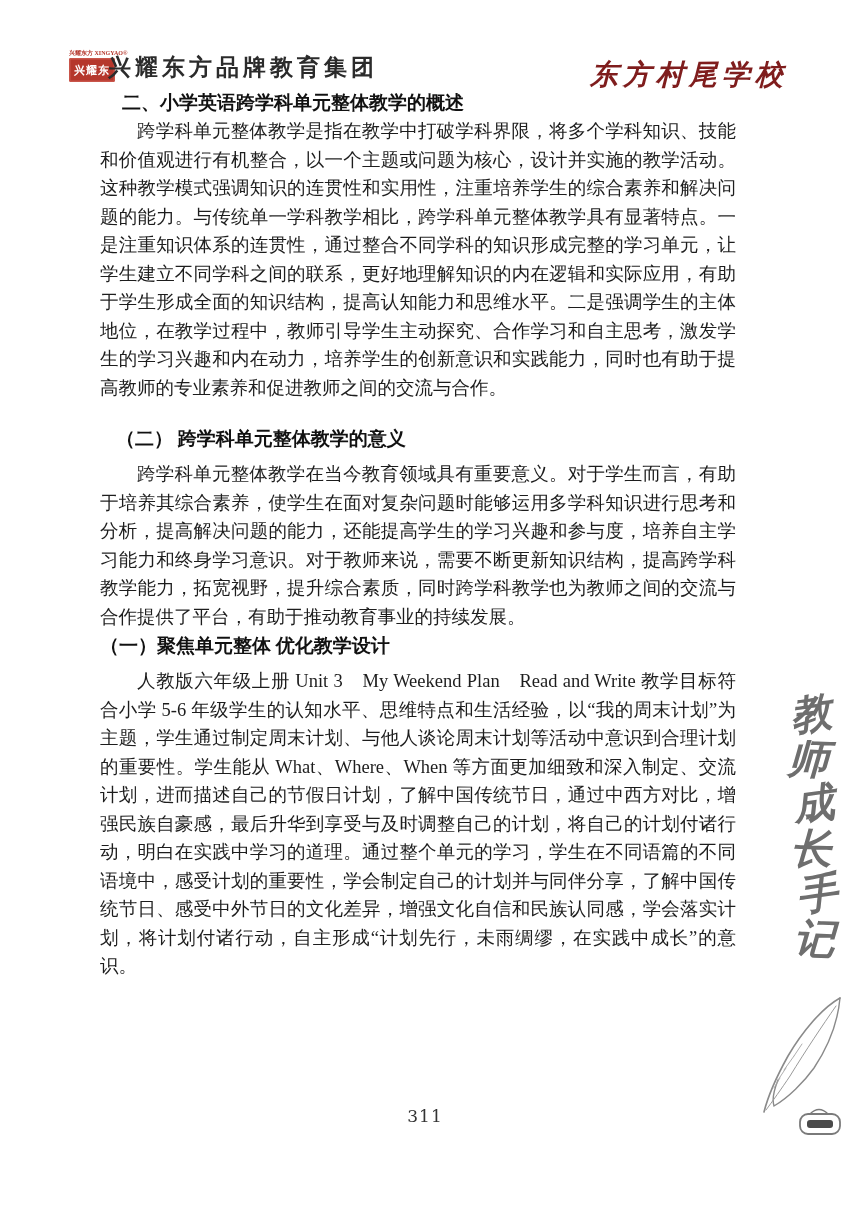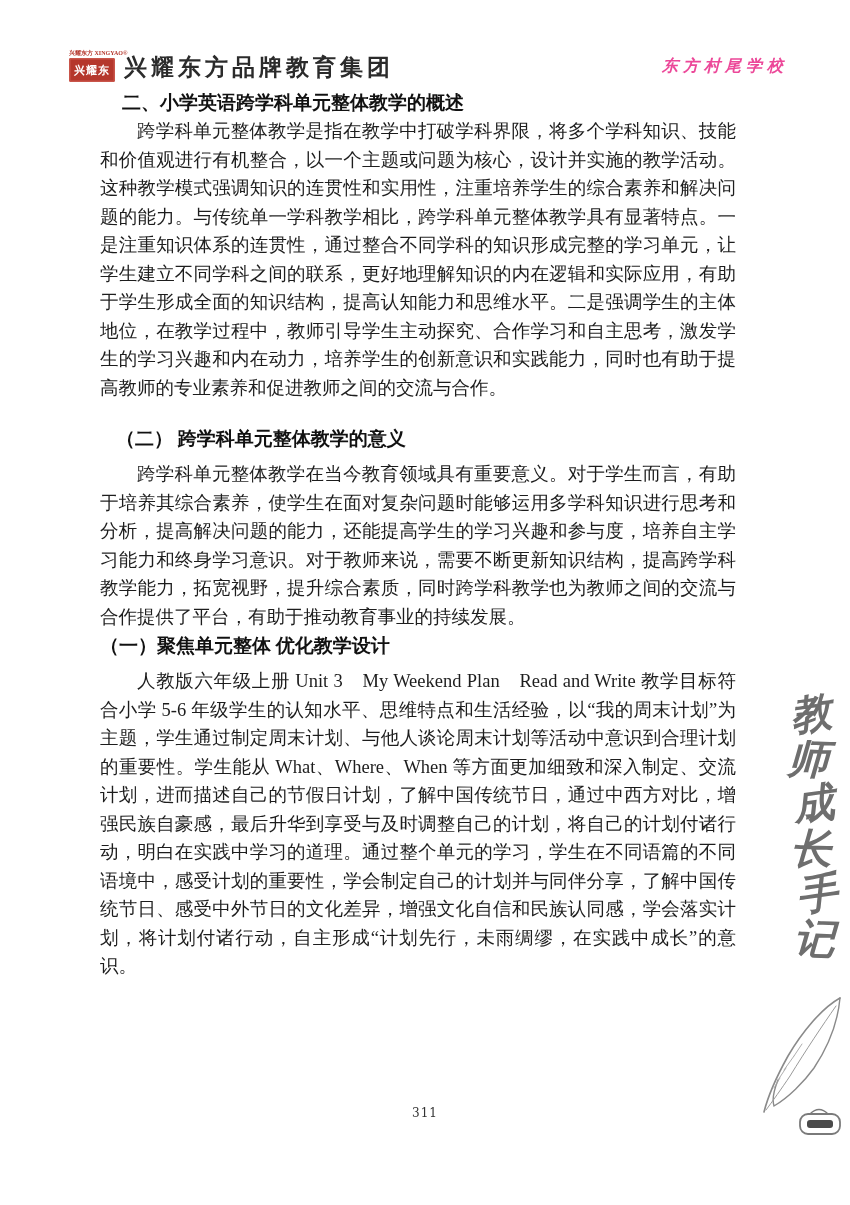--- a/index.html
+++ b/index.html
@@ -20,27 +20,27 @@
     letter-spacing:0px;white-space:nowrap;font-weight:bold;
   }
   .logo-seal{
     margin-top:1px;width:46px;height:24px;
     background:#b5372c;border-radius:2px;
     color:#fff;font-weight:bold;font-size:11px;line-height:24px;
     text-align:center;letter-spacing:1px;
     box-shadow:inset 0 0 0 1.5px #c9554a;
   }
   .company{
-    position:absolute;left:124px;top:52px;
+    position:absolute;left:108px;top:52px;
     font-size:23px;font-weight:bold;color:#2b2b2b;
     letter-spacing:4px;white-space:nowrap;
   }
   .school{
     position:absolute;right:62px;top:56px;
-    font-size:16px;color:#ec4899;font-weight:bold;
+    font-size:28px;color:#7f1d1d;font-weight:bold;
     letter-spacing:5px;white-space:nowrap;font-style:italic;
   }
 
   
   .content{
     position:absolute;left:100px;top:90px;width:652px;
     font-size:18.5px;line-height:28.5px;
   }
   .h1{
     font-weight:bold;font-size:19px;line-height:26px;
@@ -74,21 +74,21 @@
   }
   .calligraphy span:nth-child(odd){transform:rotate(-6deg) translateX(2px);}
   .calligraphy span:nth-child(even){transform:rotate(4deg) translateX(-2px);}
 
   
   .quill{position:absolute;left:750px;top:992px;width:100px;height:150px;}
 
   
   .pageno{
     position:absolute;left:0;top:1106px;width:850px;
-    text-align:center;font-size:12px;color:#333;
+    text-align:center;font-size:17px;color:#333;
     font-family:"DejaVu Serif",serif;letter-spacing:1px;
   }
 </style>
 </head>
 <body>
 
 <div class="page">
 
   <div class="hdr">
     <div class="logo">

